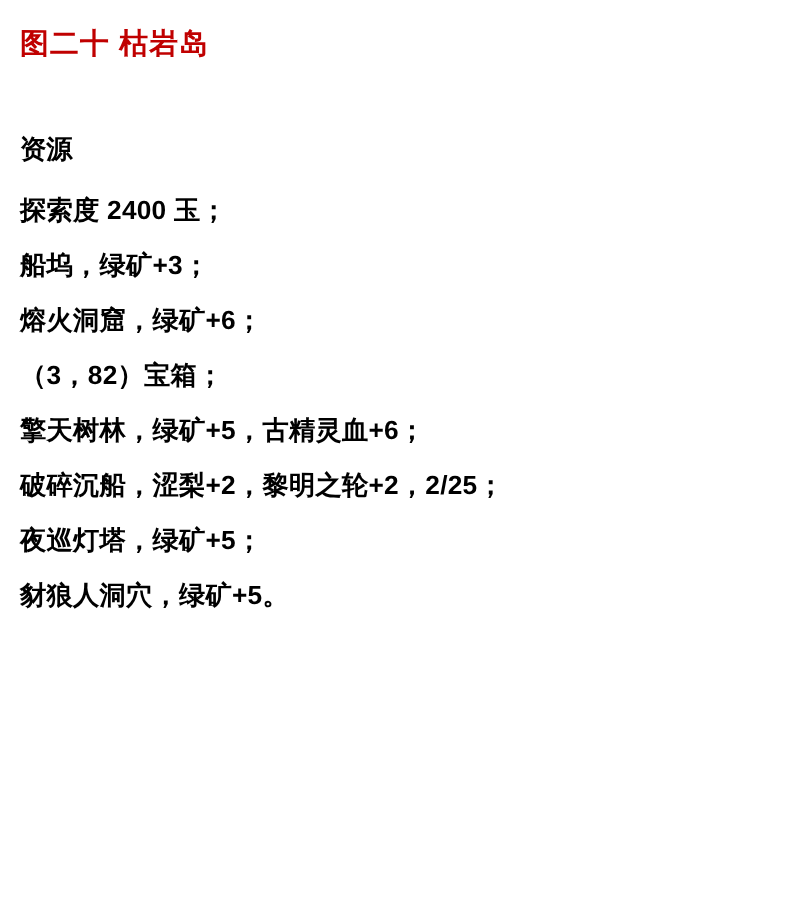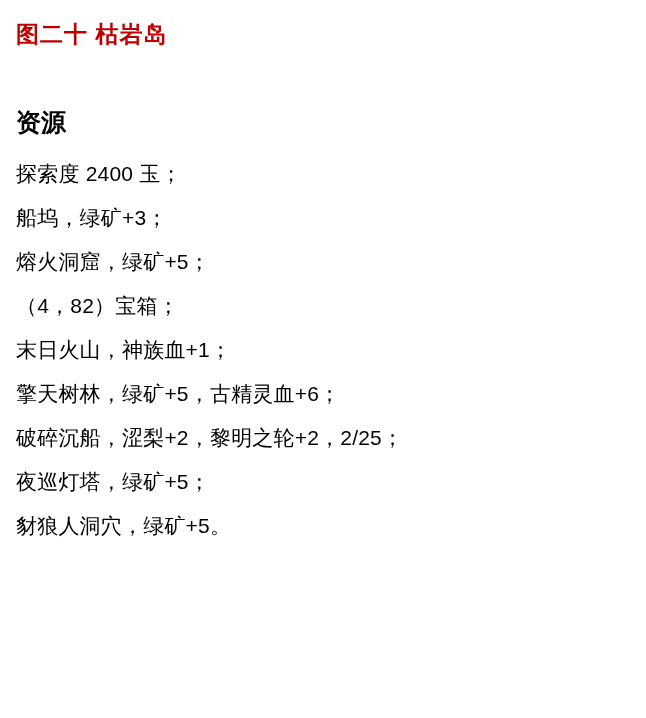--- a/index.html
+++ b/index.html
@@ -23,50 +23,50 @@
   .doc-title {
     color: #c00000;
     font-weight: bold;
     font-size: 23px;
     letter-spacing: 1px;
     margin: 6px 0 0 0;
     line-height: 1.3;
   }
   .section-heading {
     font-weight: bold;
-    font-size: 25px;
+    font-size: 21px;
     margin: 56px 0 0 0;
     line-height: 1.3;
   }
   .resource-list {
     list-style: none;
     margin: 14px 0 0 0;
     padding: 0;
+    font-weight: bold;
   }
   .resource-list li {
     font-size: 21px;
     line-height: 44px;
     white-space: nowrap;
     letter-spacing: 0.2px;
   }
 </style>
 </head>
 <body>
 
 <div class="page">
 
   <h1 class="doc-title" style="color: rgb(192, 0, 0);">图二十  枯岩岛</h1>
 
   <h2 class="section-heading">资源</h2>
 
   <ul class="resource-list">
     <li>探索度 2400 玉；</li>
     <li>船坞，绿矿+3；</li>
-    <li>熔火洞窟，绿矿+5；</li>
-    <li>（4，82）宝箱；</li>
-    <li>末日火山，神族血+1；</li>
+    <li>熔火洞窟，绿矿+6；</li>
+    <li>（3，82）宝箱；</li>
     <li>擎天树林，绿矿+5，古精灵血+6；</li>
     <li>破碎沉船，涩梨+2，黎明之轮+2，2/25；</li>
     <li>夜巡灯塔，绿矿+5；</li>
     <li>豺狼人洞穴，绿矿+5。</li>
   </ul>
 
 </div>
 
 </body></html>

